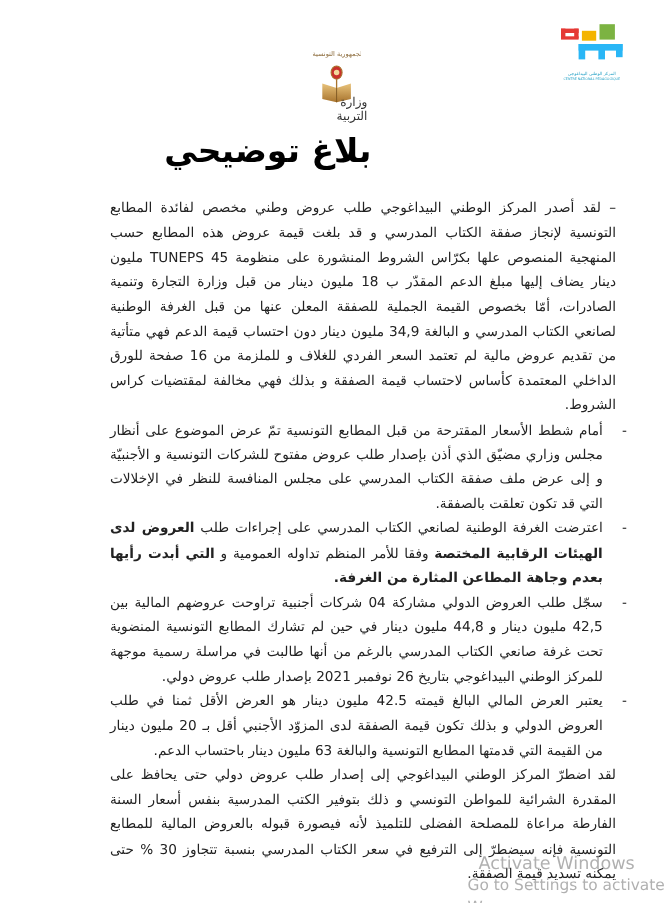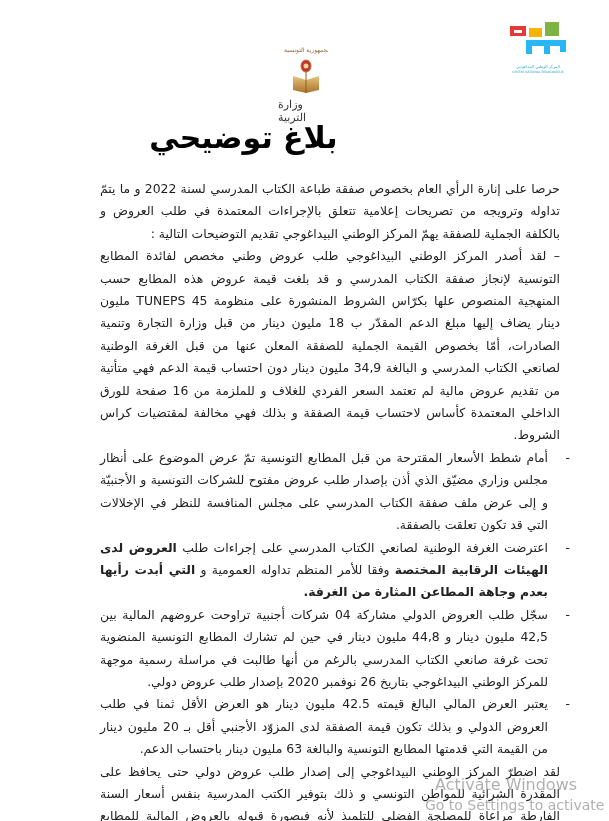--- a/index.html
+++ b/index.html
@@ -20,21 +20,21 @@
       position: absolute; left: 278px; top: 46px; width: 56px; height: 70px;
     }
     .logo-ministry .top-script {
       position: absolute; top: 0; left: 6px; width: 44px; height: 8px;
       font-size: 6px; color: #8b6a3a; text-align: center; line-height: 8px; white-space: nowrap; overflow: hidden;
     }
     .logo-ministry .emblem {
       position: absolute; top: 12px; left: 14px; width: 28px; height: 36px;
     }
     .logo-ministry .bottom-script {
-      position: absolute; top: 52px; left: 0; width: 56px; text-align: left;
+      position: absolute; top: 40px; left: 0; width: 56px; text-align: right;
       font-family: "DejaVu Serif", serif; font-size: 11px; color: #333;
       direction: rtl;
     }
     .title {
       position: absolute; top: 120px; left: 0; width: 487px; text-align: center;
       font-family: "DejaVu Sans", sans-serif; font-weight: bold; font-size: 30px;
       color: #000; direction: rtl;
     }
     .body-text {
       position: absolute; top: 178px; left: 100px; width: 478px;
@@ -86,33 +86,32 @@
     <path d="M1 18 L14 22 L27 18 L27 32 L14 35 L1 32 Z" fill="url(#gold)"></path>
     <path d="M14 22 L14 35" stroke="#7a5320" stroke-width="0.8"></path>
     <path d="M14 14 L14 22" stroke="#a8742e" stroke-width="1.2"></path>
   </svg>
   <div class="bottom-script">وزارة التربية</div>
 </div>
 
 <div class="title">بلاغ توضيحي</div>
 
 <div class="body-text">
-  <p class="indent">حرصا على إنارة الرأي العام  بخصوص صفقة طباعة الكتاب المدرسي لسنة 2022 و ما يتمّ تداوله وترويجه من تصريحات إعلامية تتعلق بالإجراءات المعتمدة في طلب العروض و بالكلفة الجملية للصفقة يهمّ المركز الوطني البيداغوجي تقديم التوضيحات التالية :</p>
   <p class="indent">– لقد أصدر المركز الوطني البيداغوجي طلب عروض وطني مخصص لفائدة المطابع التونسية لإنجاز صفقة الكتاب المدرسي و قد بلغت قيمة عروض هذه المطابع  حسب المنهجية المنصوص علها بكرّاس الشروط المنشورة على منظومة  TUNEPS 45 مليون دينار يضاف إليها مبلغ الدعم المقدّر ب 18 مليون دينار من قبل وزارة التجارة وتنمية الصادرات، أمّا بخصوص القيمة الجملية للصفقة المعلن عنها من قبل الغرفة الوطنية لصانعي الكتاب المدرسي و البالغة 34,9 مليون دينار دون احتساب قيمة الدعم فهي متأتية من تقديم عروض مالية لم تعتمد السعر الفردي  للغلاف و للملزمة من 16 صفحة للورق الداخلي المعتمدة كأساس لاحتساب قيمة الصفقة و بذلك فهي مخالفة لمقتضيات كراس الشروط.</p>
   <p class="bullet">
     <span class="dash">-</span>
     <span>أمام شطط الأسعار المقترحة من قبل المطابع التونسية تمّ عرض الموضوع على أنظار مجلس وزاري مضيّق الذي أذن بإصدار طلب عروض مفتوح للشركات التونسية و الأجنبيّة و إلى عرض ملف صفقة الكتاب المدرسي على مجلس المنافسة للنظر في الإخلالات التي قد تكون تعلقت بالصفقة.</span>
   </p>
   <p class="bullet">
     <span class="dash">-</span>
     <span>اعترضت الغرفة الوطنية لصانعي الكتاب المدرسي على إجراءات طلب </span><span class="bold">العروض لدى الهيئات الرقابية المختصة</span><span> وفقا للأمر المنظم تداوله العمومية و </span><span class="bold">التي أبدت رأيها بعدم وجاهة المطاعن المثارة من الغرفة.</span>
   </p>
   <p class="bullet">
     <span class="dash">-</span>
-    <span>سجّل طلب العروض الدولي مشاركة 04 شركات أجنبية تراوحت عروضهم المالية بين 42,5 مليون دينار و 44,8 مليون دينار في حين لم تشارك المطابع التونسية المنضوية تحت غرفة صانعي الكتاب المدرسي بالرغم من أنها طالبت في مراسلة  رسمية موجهة للمركز الوطني البيداغوجي  بتاريخ 26 نوفمبر 2020 بإصدار طلب عروض دولي.</span>
+    <span>سجّل طلب العروض الدولي مشاركة 04 شركات أجنبية تراوحت عروضهم المالية بين 42,5 مليون دينار و 44,8 مليون دينار في حين لم تشارك المطابع التونسية المنضوية تحت غرفة صانعي الكتاب المدرسي بالرغم من أنها طالبت في مراسلة  رسمية موجهة للمركز الوطني البيداغوجي  بتاريخ 26 نوفمبر 2021 بإصدار طلب عروض دولي.</span>
   </p>
   <p class="bullet">
     <span class="dash">-</span>
     <span>يعتبر العرض المالي البالغ قيمته 42.5 مليون دينار هو العرض الأقل ثمنا في طلب العروض الدولي و بذلك تكون قيمة الصفقة لدى المزوّد الأجنبي أقل بـ 20 مليون دينار من القيمة التي قدمتها المطابع التونسية والبالغة 63 مليون دينار باحتساب الدعم.</span>
   </p>
   <p class="indent">لقد اضطرّ المركز الوطني البيداغوجي إلى إصدار طلب عروض دولي حتى يحافظ على المقدرة الشرائية للمواطن التونسي و ذلك بتوفير الكتب المدرسية بنفس أسعار السنة الفارطة مراعاة للمصلحة الفضلى للتلميذ لأنه فيصورة قبوله بالعروض المالية للمطابع  التونسية فإنه سيضطرّ إلى الترفيع في سعر الكتاب المدرسي بنسبة تتجاوز 30 % حتى يمكنه تسديد قيمة الصفقة.</p>
 </div>
 
 <div class="watermark">
   <div class="l1">Activate Windows</div>

